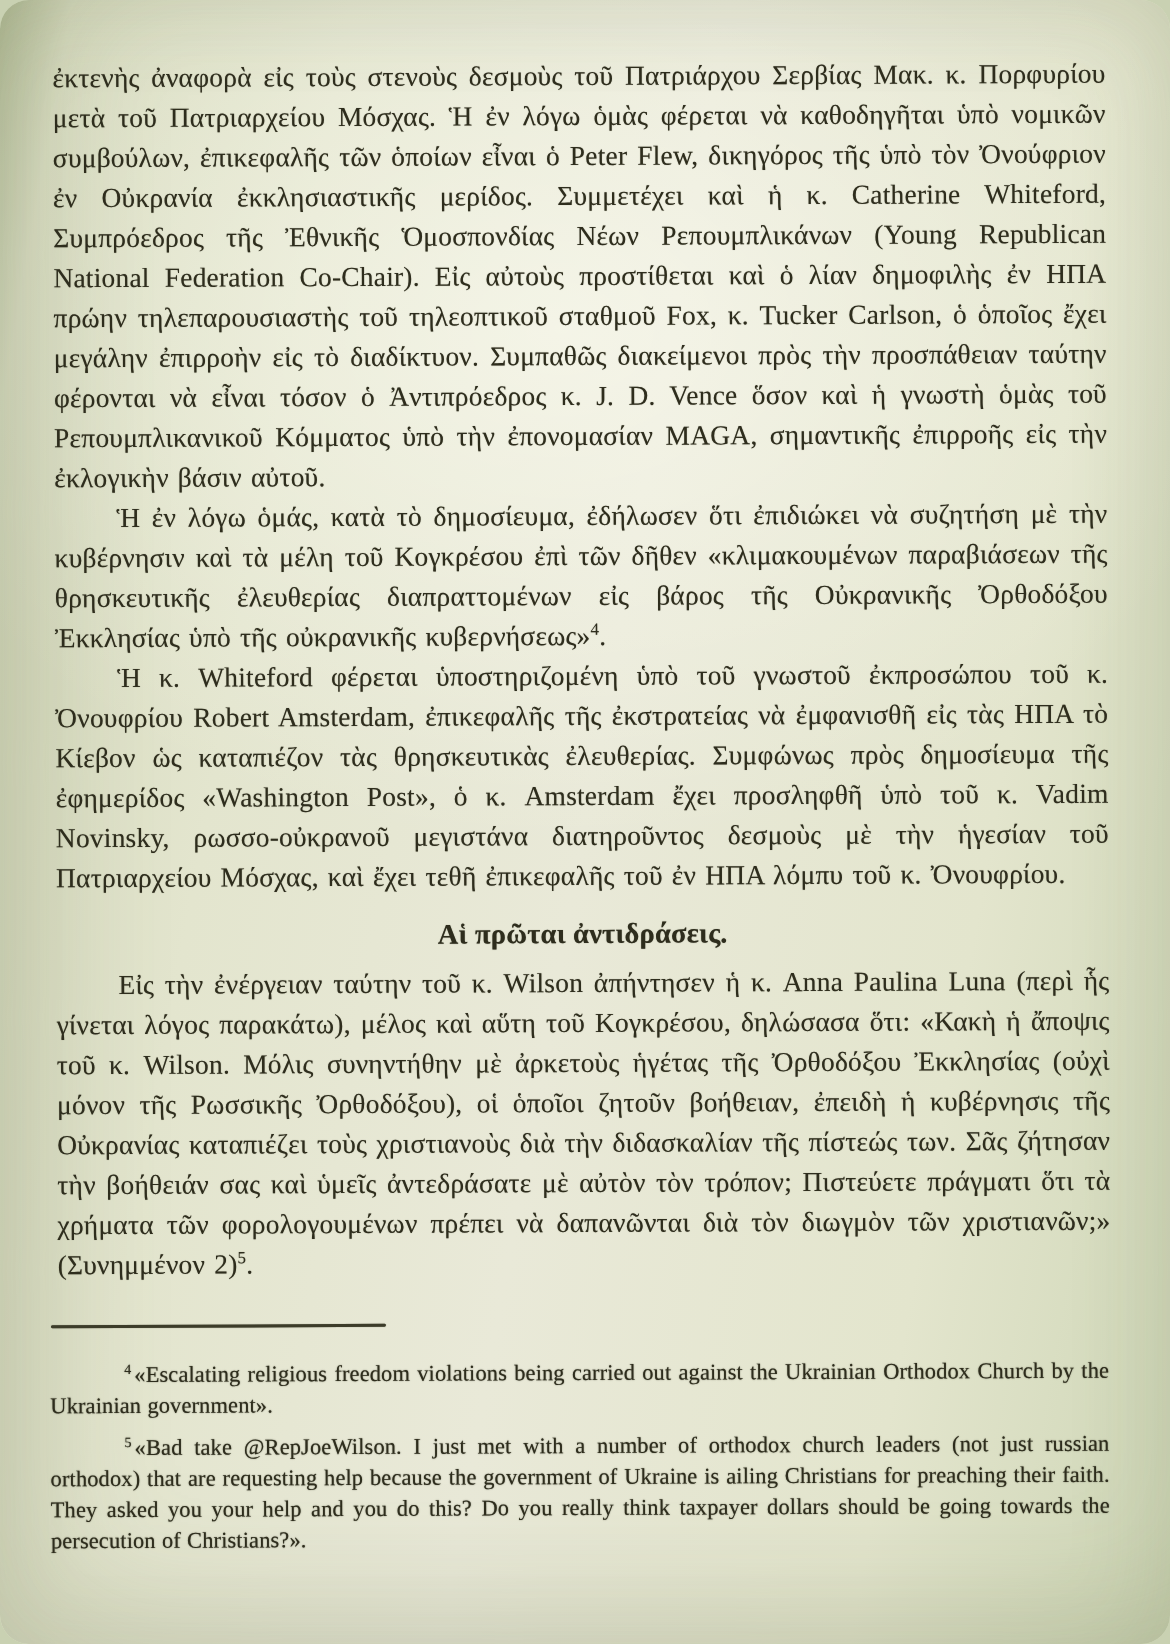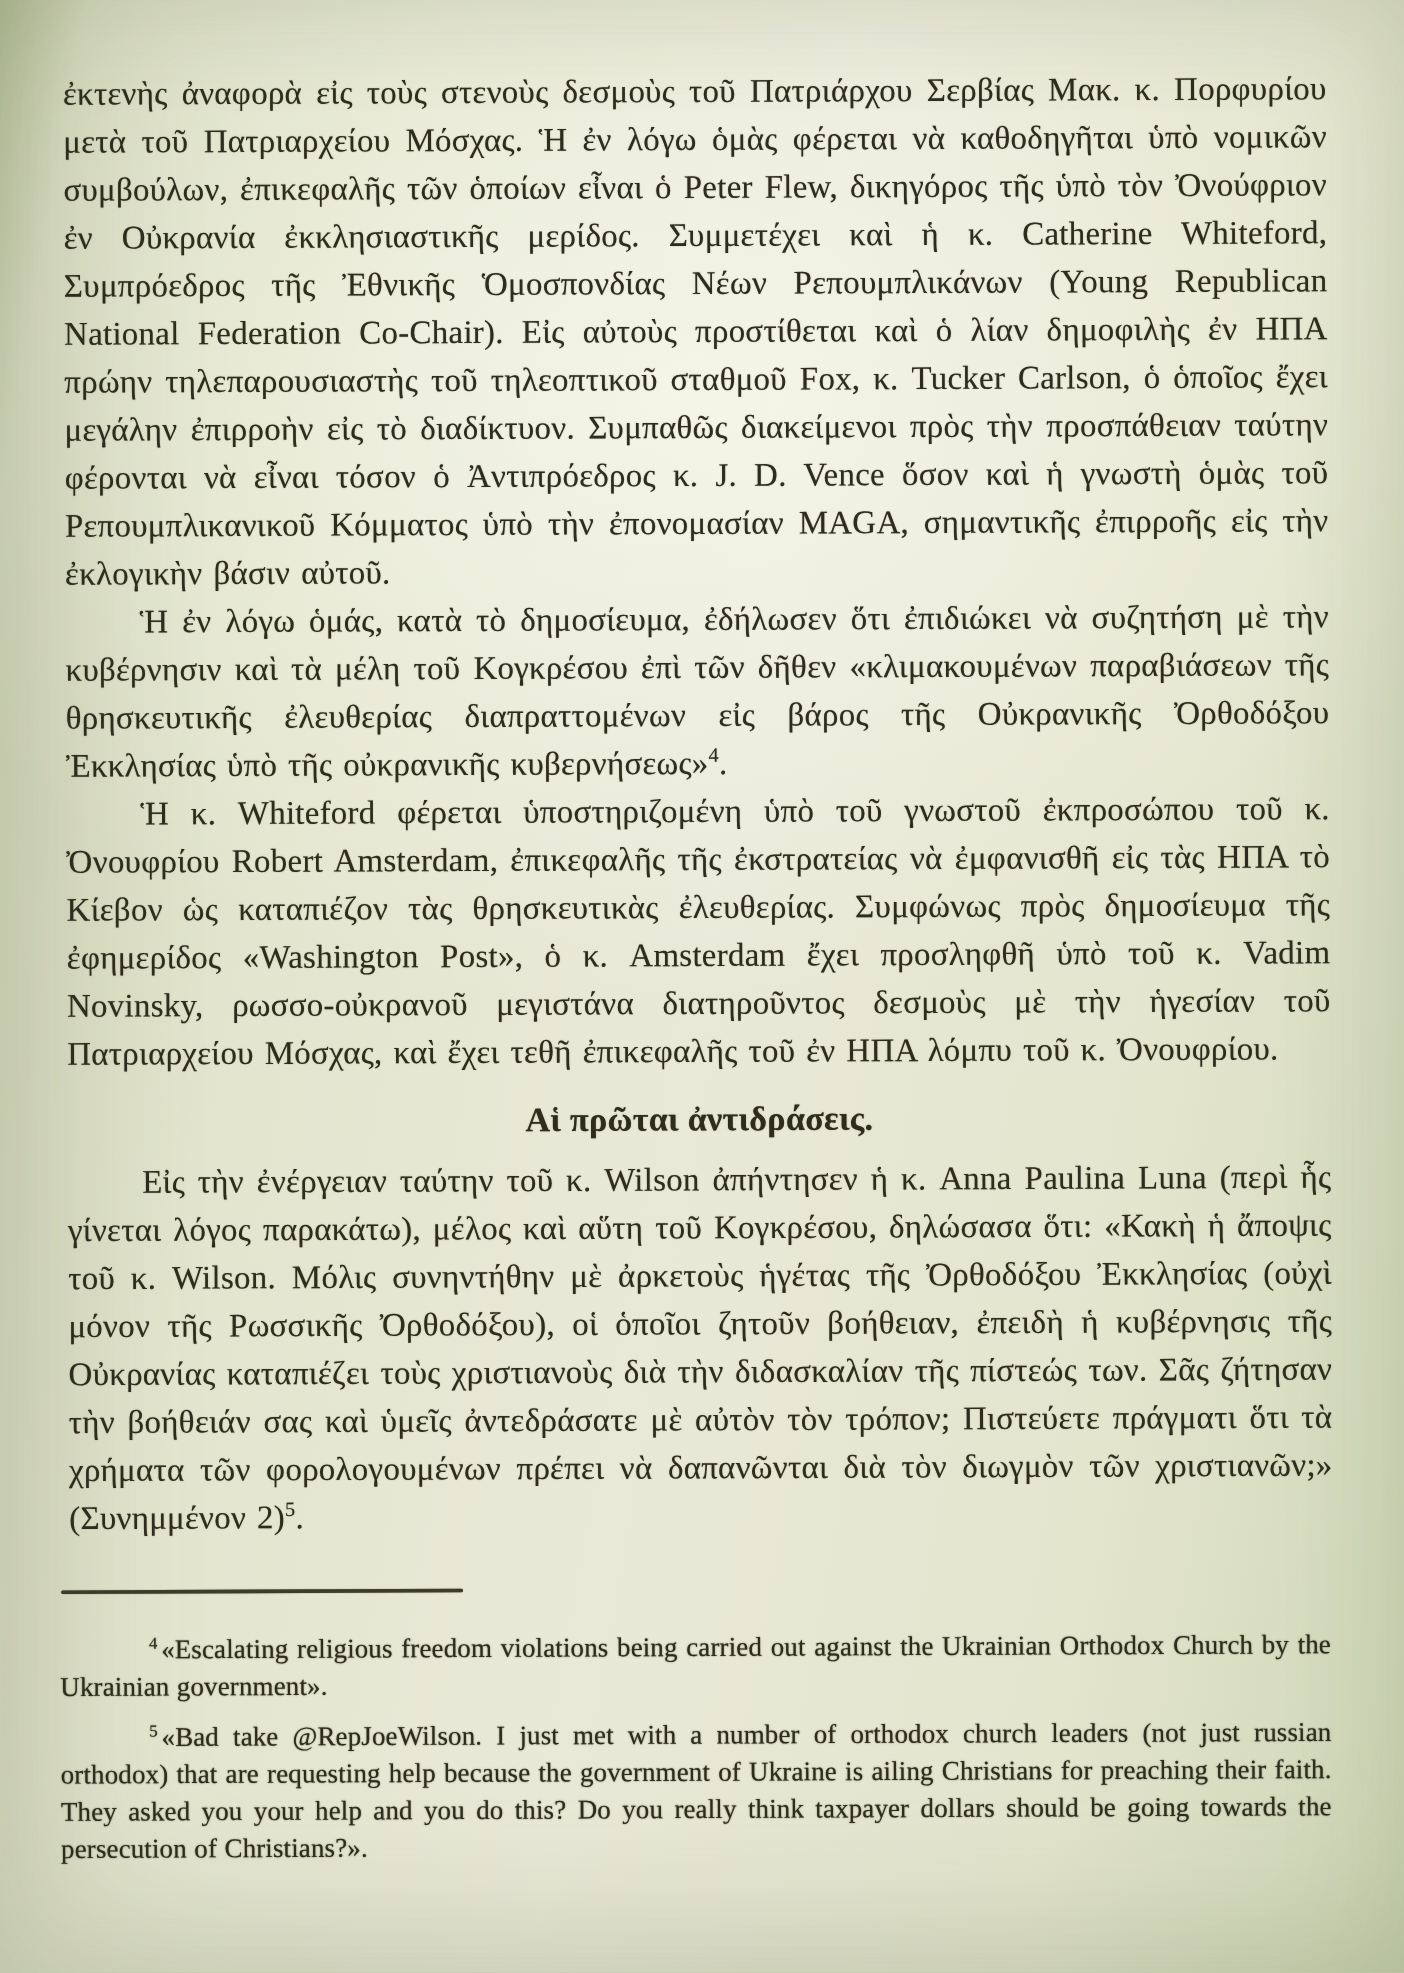--- a/index.html
+++ b/index.html
@@ -19,20 +19,21 @@
     height: 1644px;
     box-sizing: border-box;
     padding: 56px 62px 0 55px;
     color: #2e2d1d;
     background:
       radial-gradient(ellipse 980px 720px at 48% 20%, rgba(255,255,246,0.55), rgba(255,255,246,0) 72%),
       linear-gradient(100deg, #b9c29e 0%, #d8dcc0 5%, #e3e5ce 24%, #e9e9d8 50%, #e3e5cd 78%, #ced6b6 100%);
     box-shadow:
       inset 45px -35px 130px rgba(100,110,70,0.20),
       inset -18px 12px 90px rgba(125,135,95,0.12);
+    border-radius: 29px;
   }
   .scan-tilt {
     transform: rotate(-0.25deg);
     transform-origin: 50% 40%;
   }
   .para {
     margin: 0;
     font-size: 27.5px;
     line-height: 40px;
     text-align: justify;

